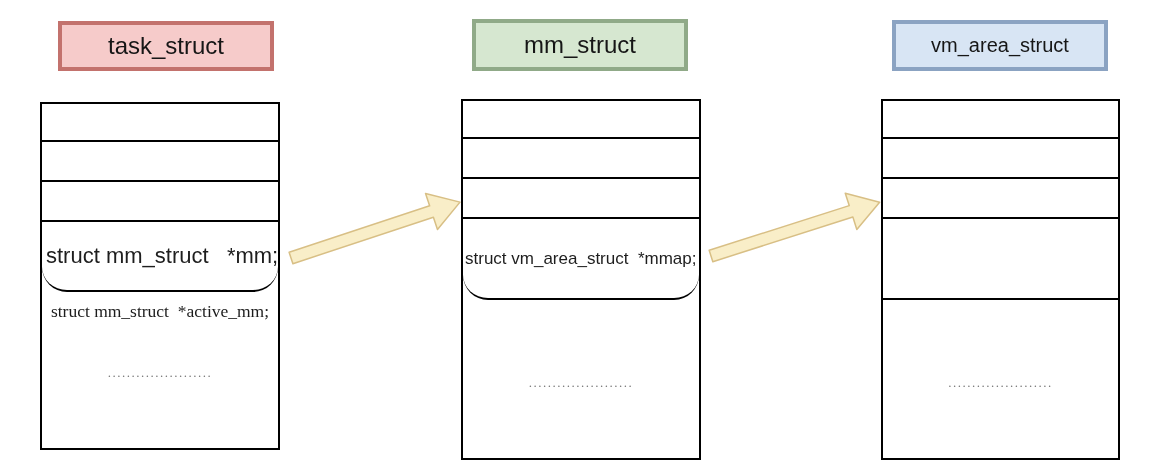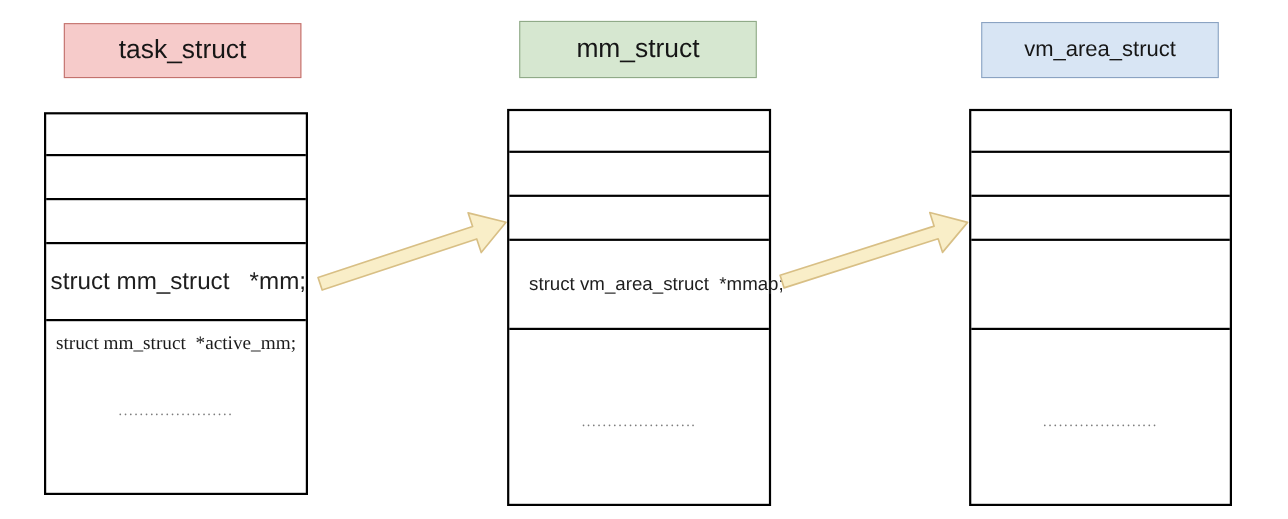--- a/index.html
+++ b/index.html
@@ -1,32 +1,32 @@
 <!DOCTYPE html>
 <html><head>
 <meta charset="utf-8">
 <style>
   html,body { margin:0; padding:0; background:#ffffff; }
   body { font-family:"Liberation Sans", sans-serif; color:#1c1c1c; }
   .canvas { position:relative; width:1171px; height:472px; background:#ffffff; overflow:hidden; }
 
   .hdr {
     position:absolute; display:flex; align-items:center; justify-content:center;
-    border:1px solid #f97316; box-sizing:border-box; color:#161616;
+    border:4px solid #f97316; box-sizing:border-box; color:#161616;
   }
   .hdr span { white-space:pre; }
 
   .tbl {
     position:absolute; border:2px solid #000; box-sizing:border-box;
     background:#fff; display:flex; flex-direction:column;
   }
   .row { border-bottom:2px solid #000; box-sizing:content-box; flex:0 0 auto; }
   .row.last { border-bottom:none; flex:1 1 auto; position:relative;font-family:Liberation Serif, serif; }
 
-  .field-row { display:flex; align-items:center; }
+  .field-row { display:flex; align-items:center;border-radius:25px; }
   .field { white-space:pre; color:#1e1e1e; }
 
   .topfield { width:100%; text-align:center; white-space:pre; }
 
   .dots {
     position:absolute; left:50%; transform:translateX(-50%);
     font-size:13px; letter-spacing:1.5px; line-height:1; white-space:pre;
   }
 
   svg.arrows { position:absolute; left:0; top:0; pointer-events:none; z-index:5; }
@@ -58,21 +58,21 @@
     <div class="row last">
       <div class="topfield" style="padding-top:9px; font-size:17.5px;">struct mm_struct  *active_mm;</div>
       <span class="dots" style="top: 74px; color: rgb(122, 122, 122);">......................</span>
     </div>
   </div>
 
   <div class="tbl" style="left:461px; top:99px; width:240px; height:361px;">
     <div class="row" style="height:36px;"></div>
     <div class="row" style="height:38px;"></div>
     <div class="row" style="height:38px;"></div>
-    <div class="row field-row" style="height:79px; font-size:17px; padding-left:18px;">
+    <div class="row field-row" style="height:79px; font-size:17px; padding-left:2px;">
       <span class="field">struct vm_area_struct  *mmap;</span>
     </div>
     <div class="row last">
       <span class="dots" style="top: 76px; color: rgb(122, 122, 122);">......................</span>
     </div>
   </div>
 
   <div class="tbl" style="left:881px; top:99px; width:239px; height:361px;">
     <div class="row" style="height:36px;"></div>
     <div class="row" style="height:38px;"></div>

